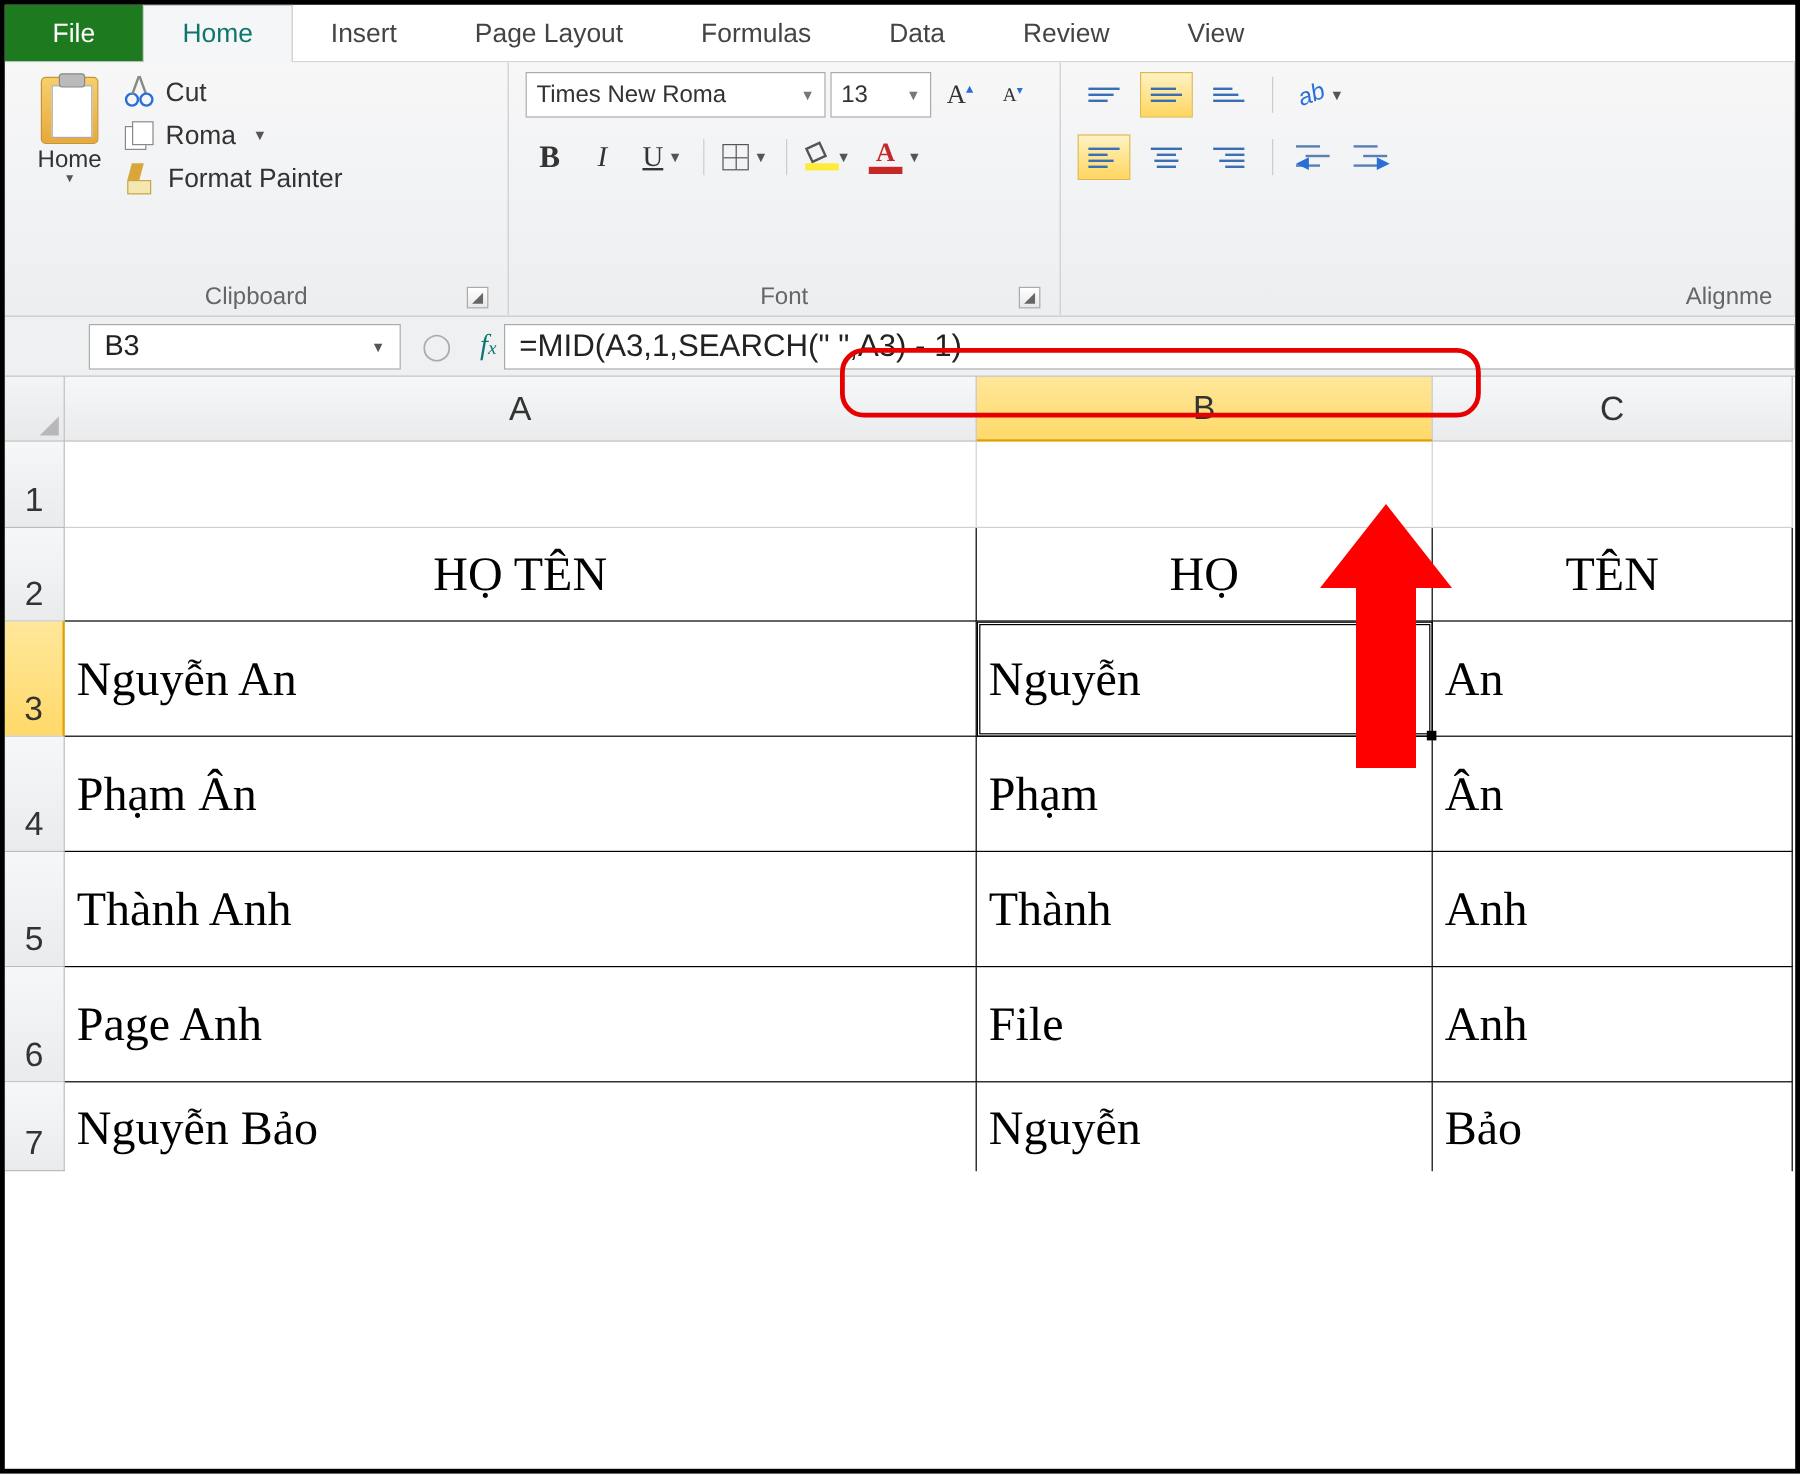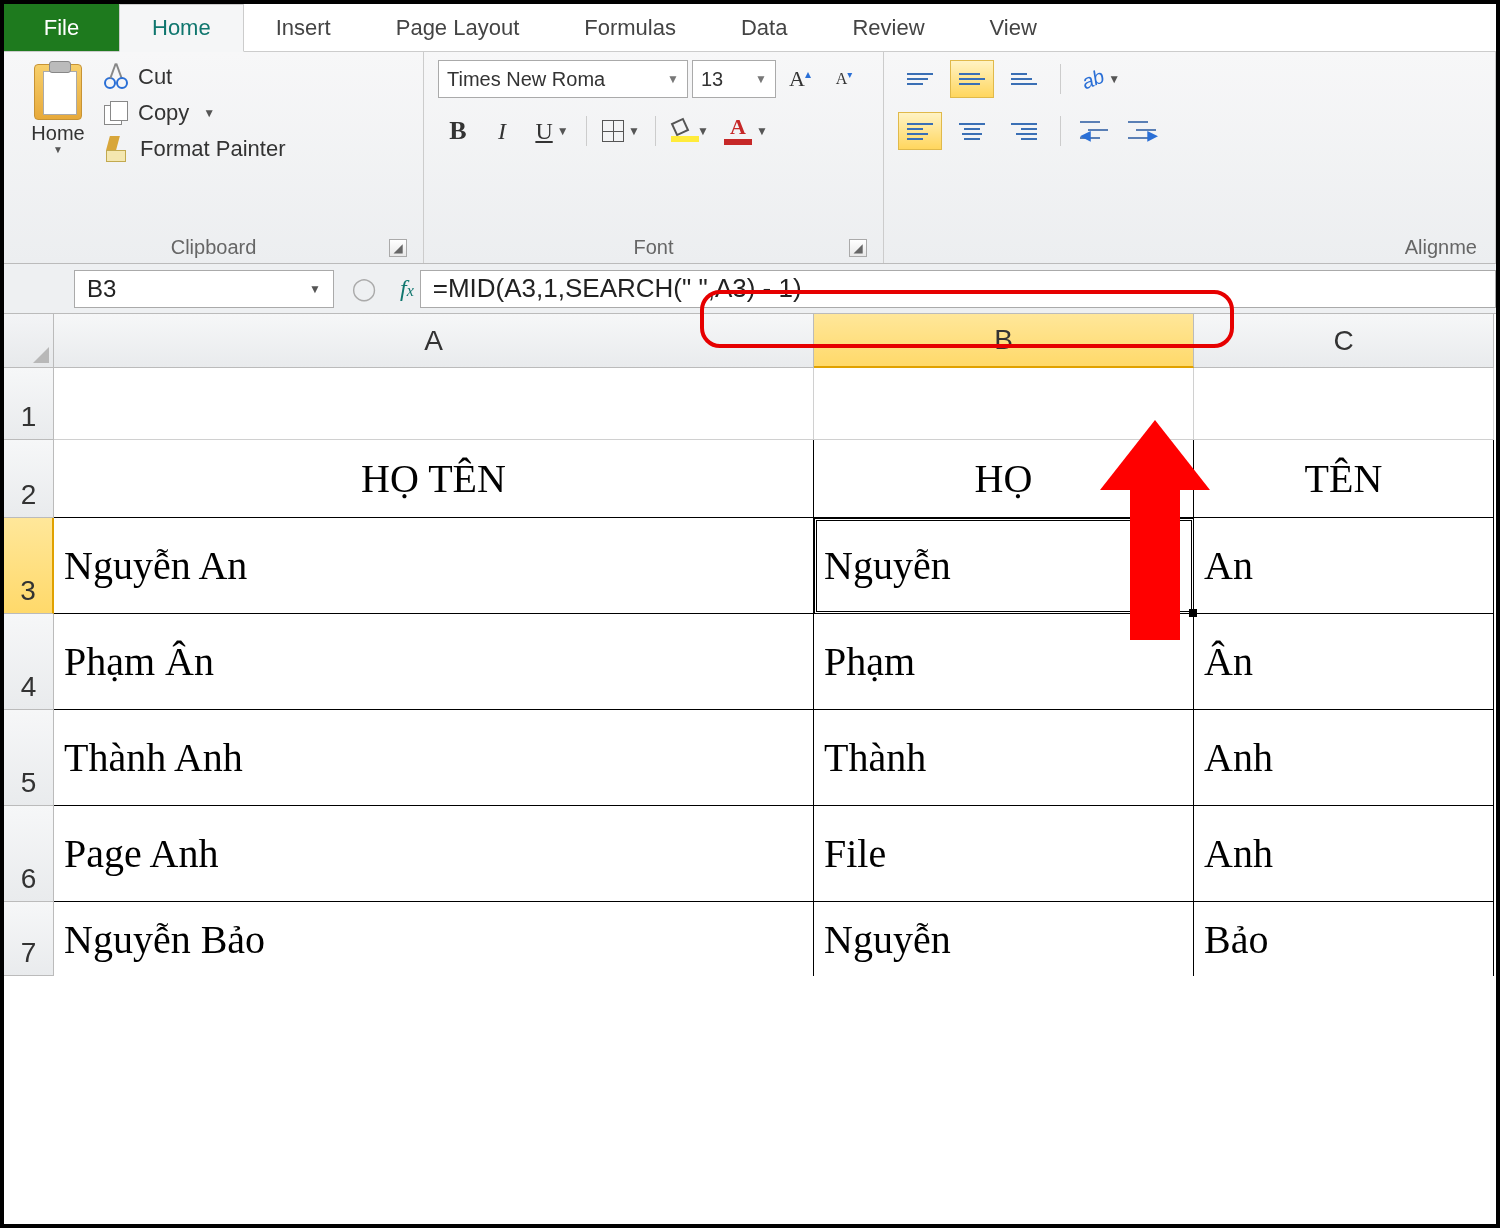--- a/index.html
+++ b/index.html
@@ -292,21 +292,21 @@
       </div>
       <div class="clip-list">
         <div class="clip-item">
           <span class="icon-box scissors">
               <span class="blades"></span>
             </span>
           <span>Cut</span>
         </div>
         <div class="clip-item">
           <span class="icon-box copy-icon"></span>
-          <span>Copy</span>
+          <span>Roma</span>
           <span class="caret-down">▼</span>
         </div>
         <div class="clip-item">
           <span class="icon-box brush-icon"></span>
           <span>Format Painter</span>
         </div>
       </div>
     </div>
     <div class="group-label">
       <span>Clipboard</span>

